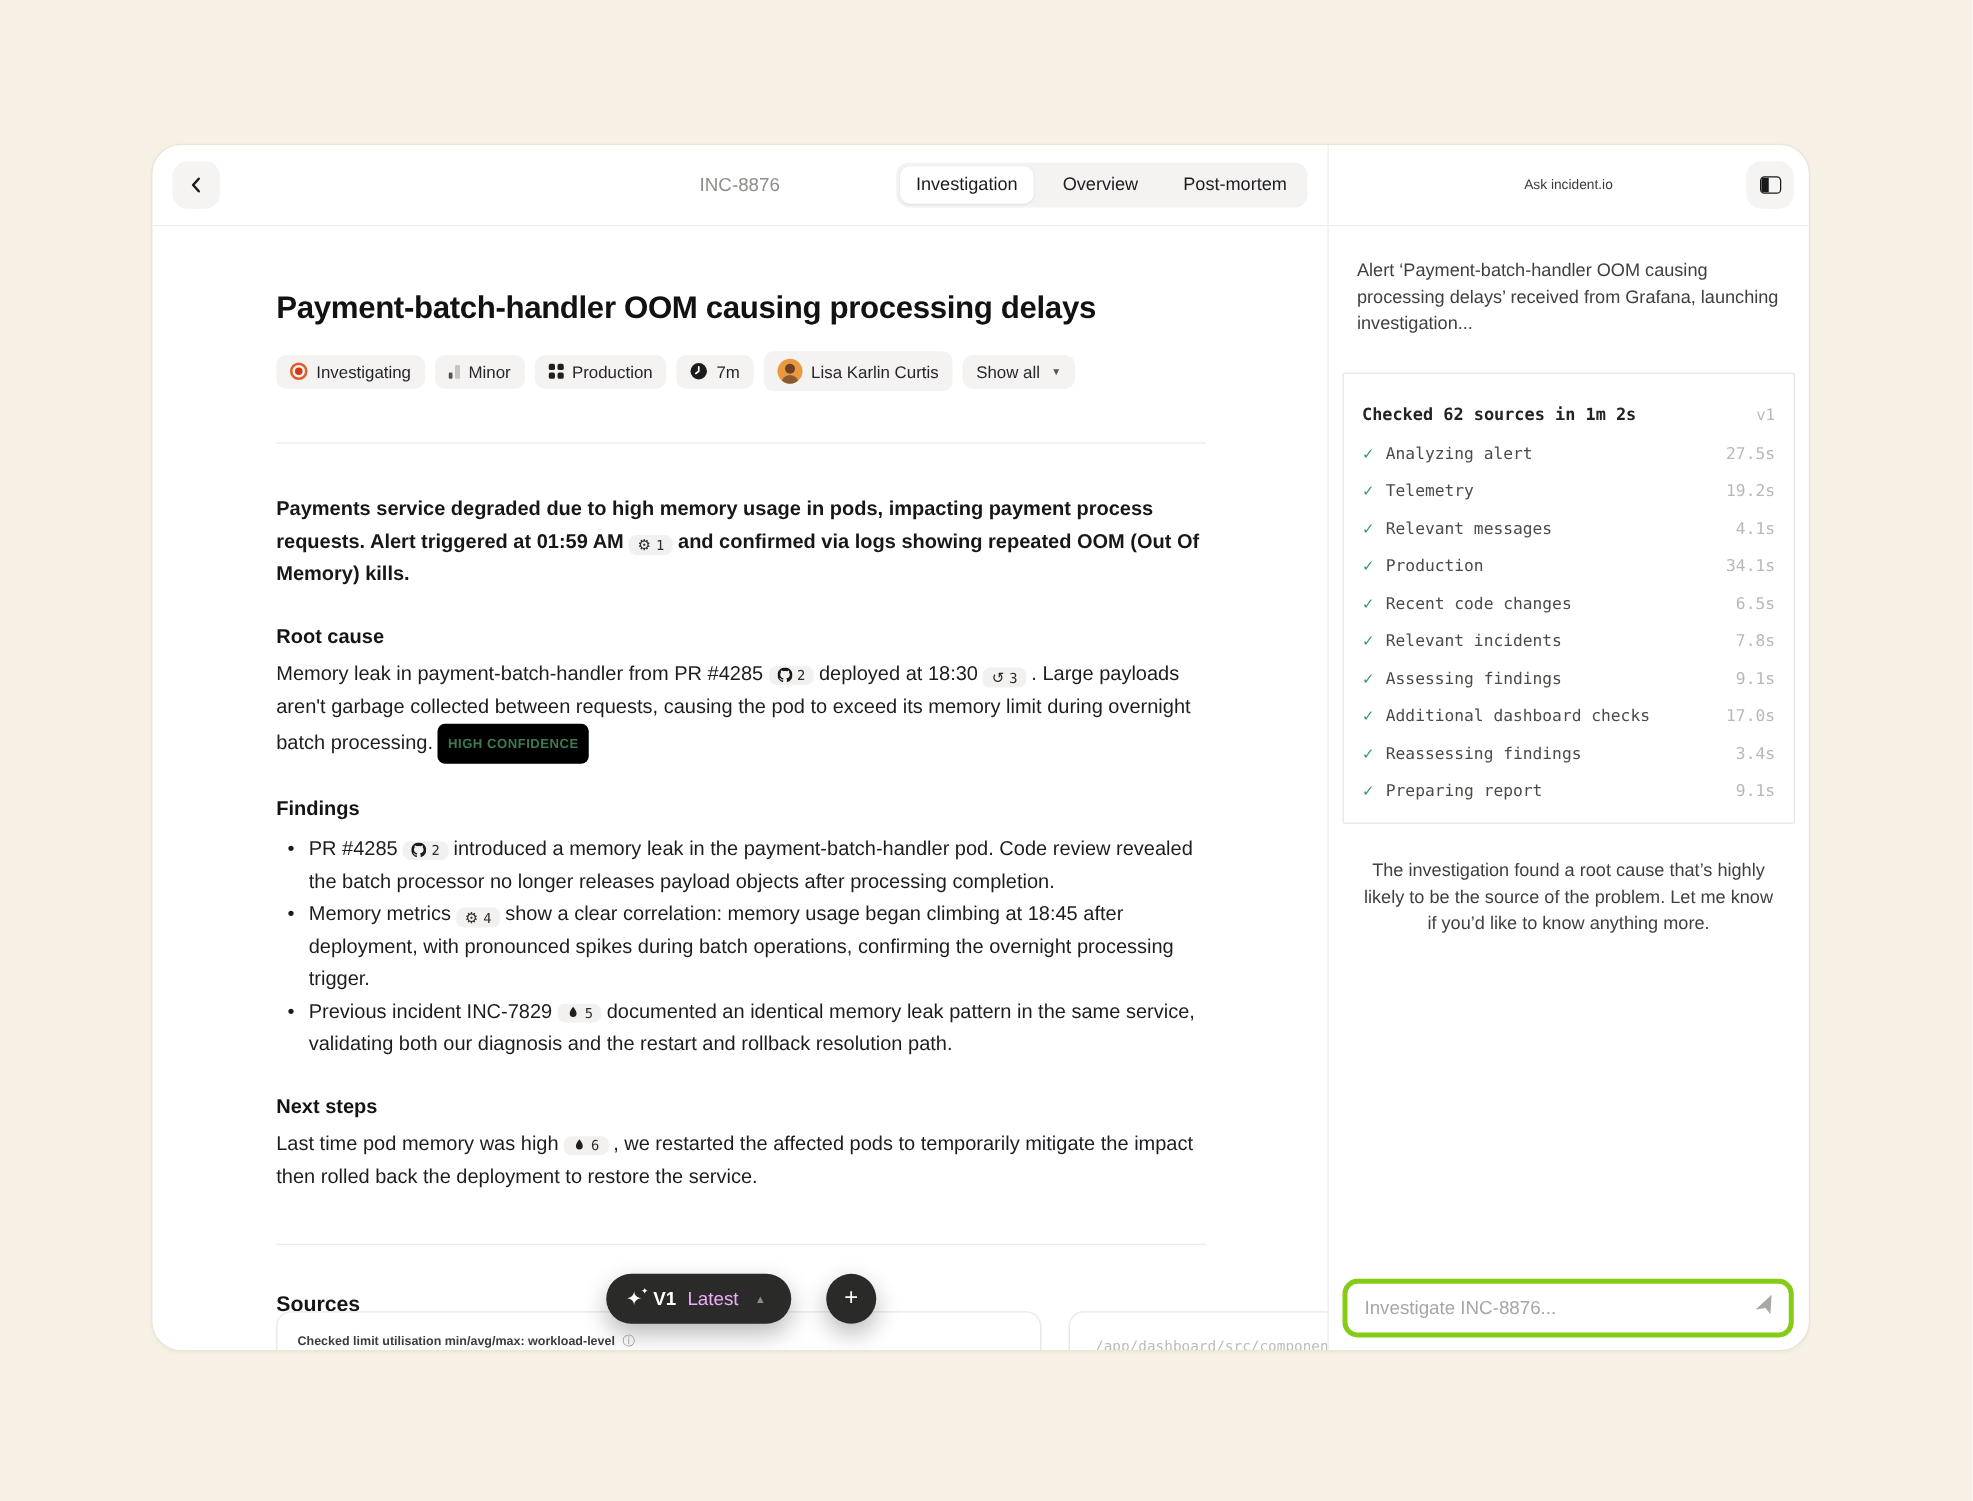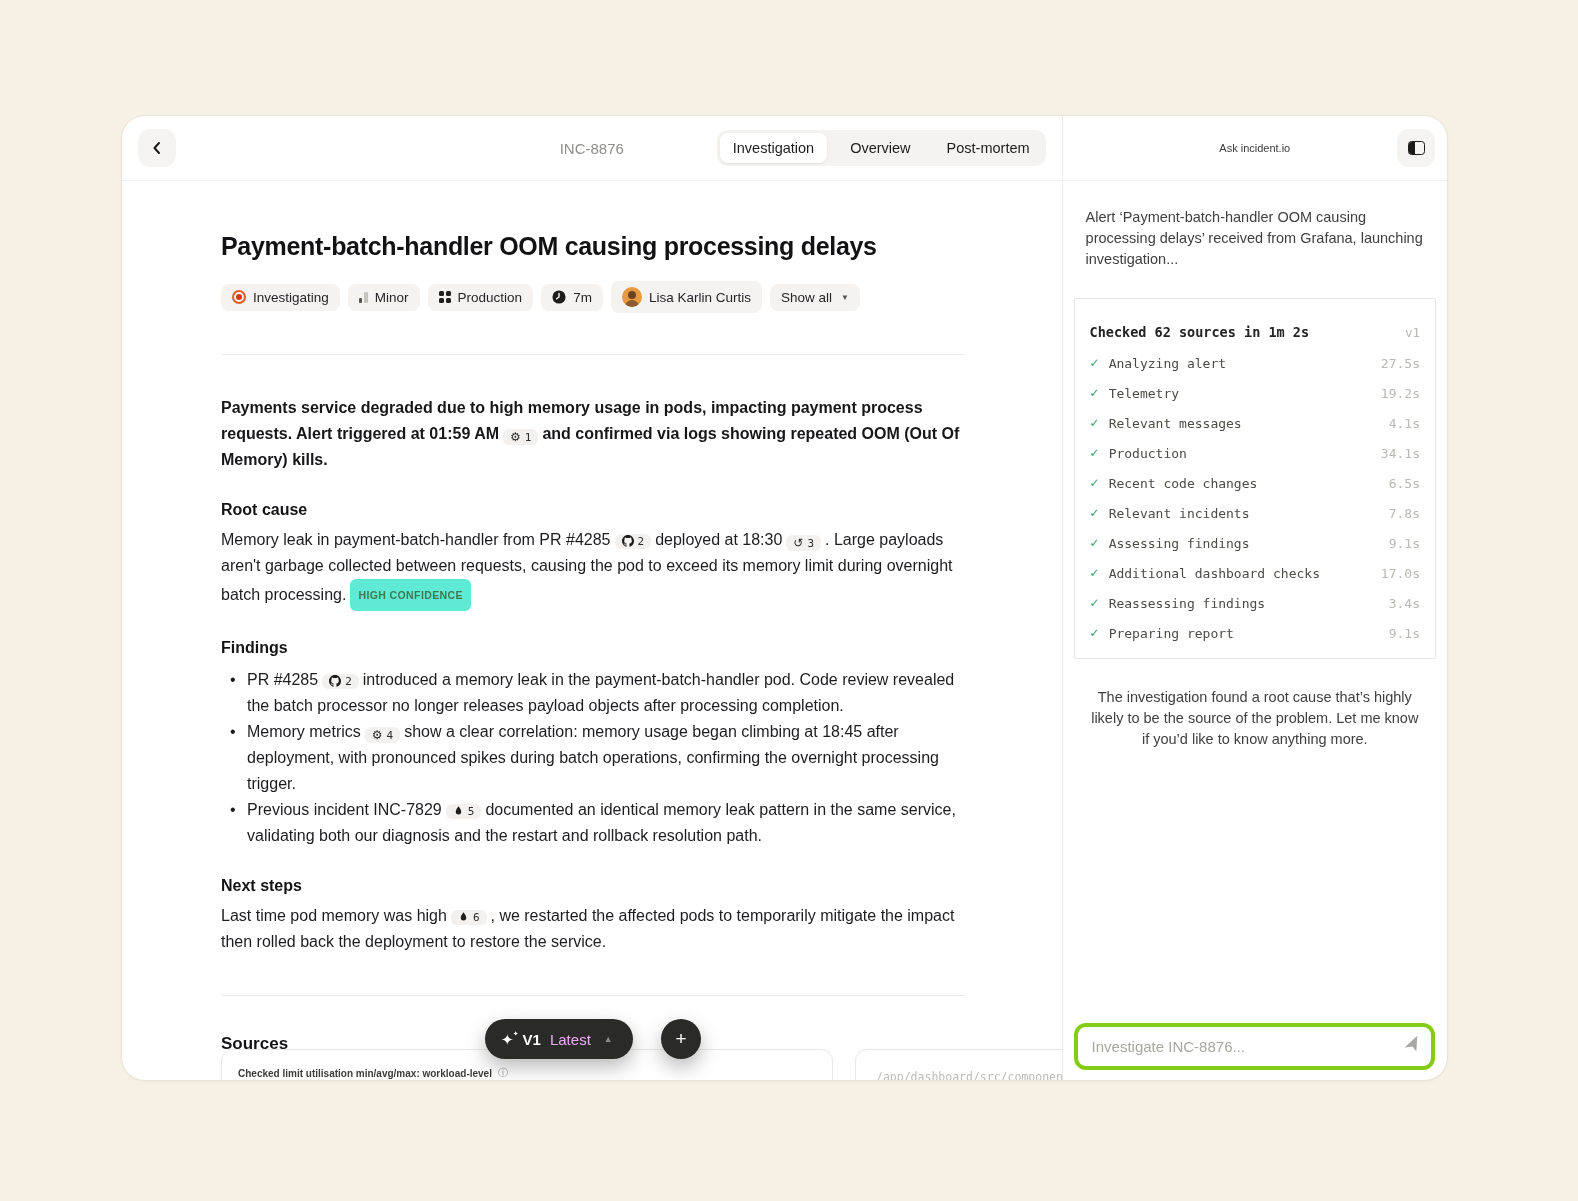--- a/index.html
+++ b/index.html
@@ -72,21 +72,21 @@
 
   .chip {
     display:inline-flex; align-items:center; gap:4px; background:#f2f1ef; border-radius:6px;
     padding:1px 7px; margin:0 4px; vertical-align:-2px; border:none; cursor:pointer;
   }
   .chip .num { font-family:"DejaVu Sans Mono", monospace; font-size:11px; color:#2c2c2e; }
   .chip .glyph { font-size:12px; color:#2a2a28; line-height:14px; }
   .chip svg { display:block; }
 
   .conf-badge {
-    display:inline-block; background:#5eead4; color:#3d7a50; border-radius:6px;
+    display:inline-block; background:#000000; color:#3d7a50; border-radius:6px;
     padding:3px 8px; font-size:10.5px; font-weight:700; letter-spacing:.4px; vertical-align:1px; margin-left:4px;
   }
 
   ul.findings { margin-top:8px; list-style:none; max-width:760px; }
   ul.findings li { position:relative; padding-left:26px; font-size:16px; line-height:26px; color:#1d1d21; }
   ul.findings li::before { content:"•"; position:absolute; left:9px; top:0; color:#1b1b1b; }
 
   .sources-h { margin-top:38px; font-size:17px; font-weight:700; color:#141417; }
 
   .src-card {

